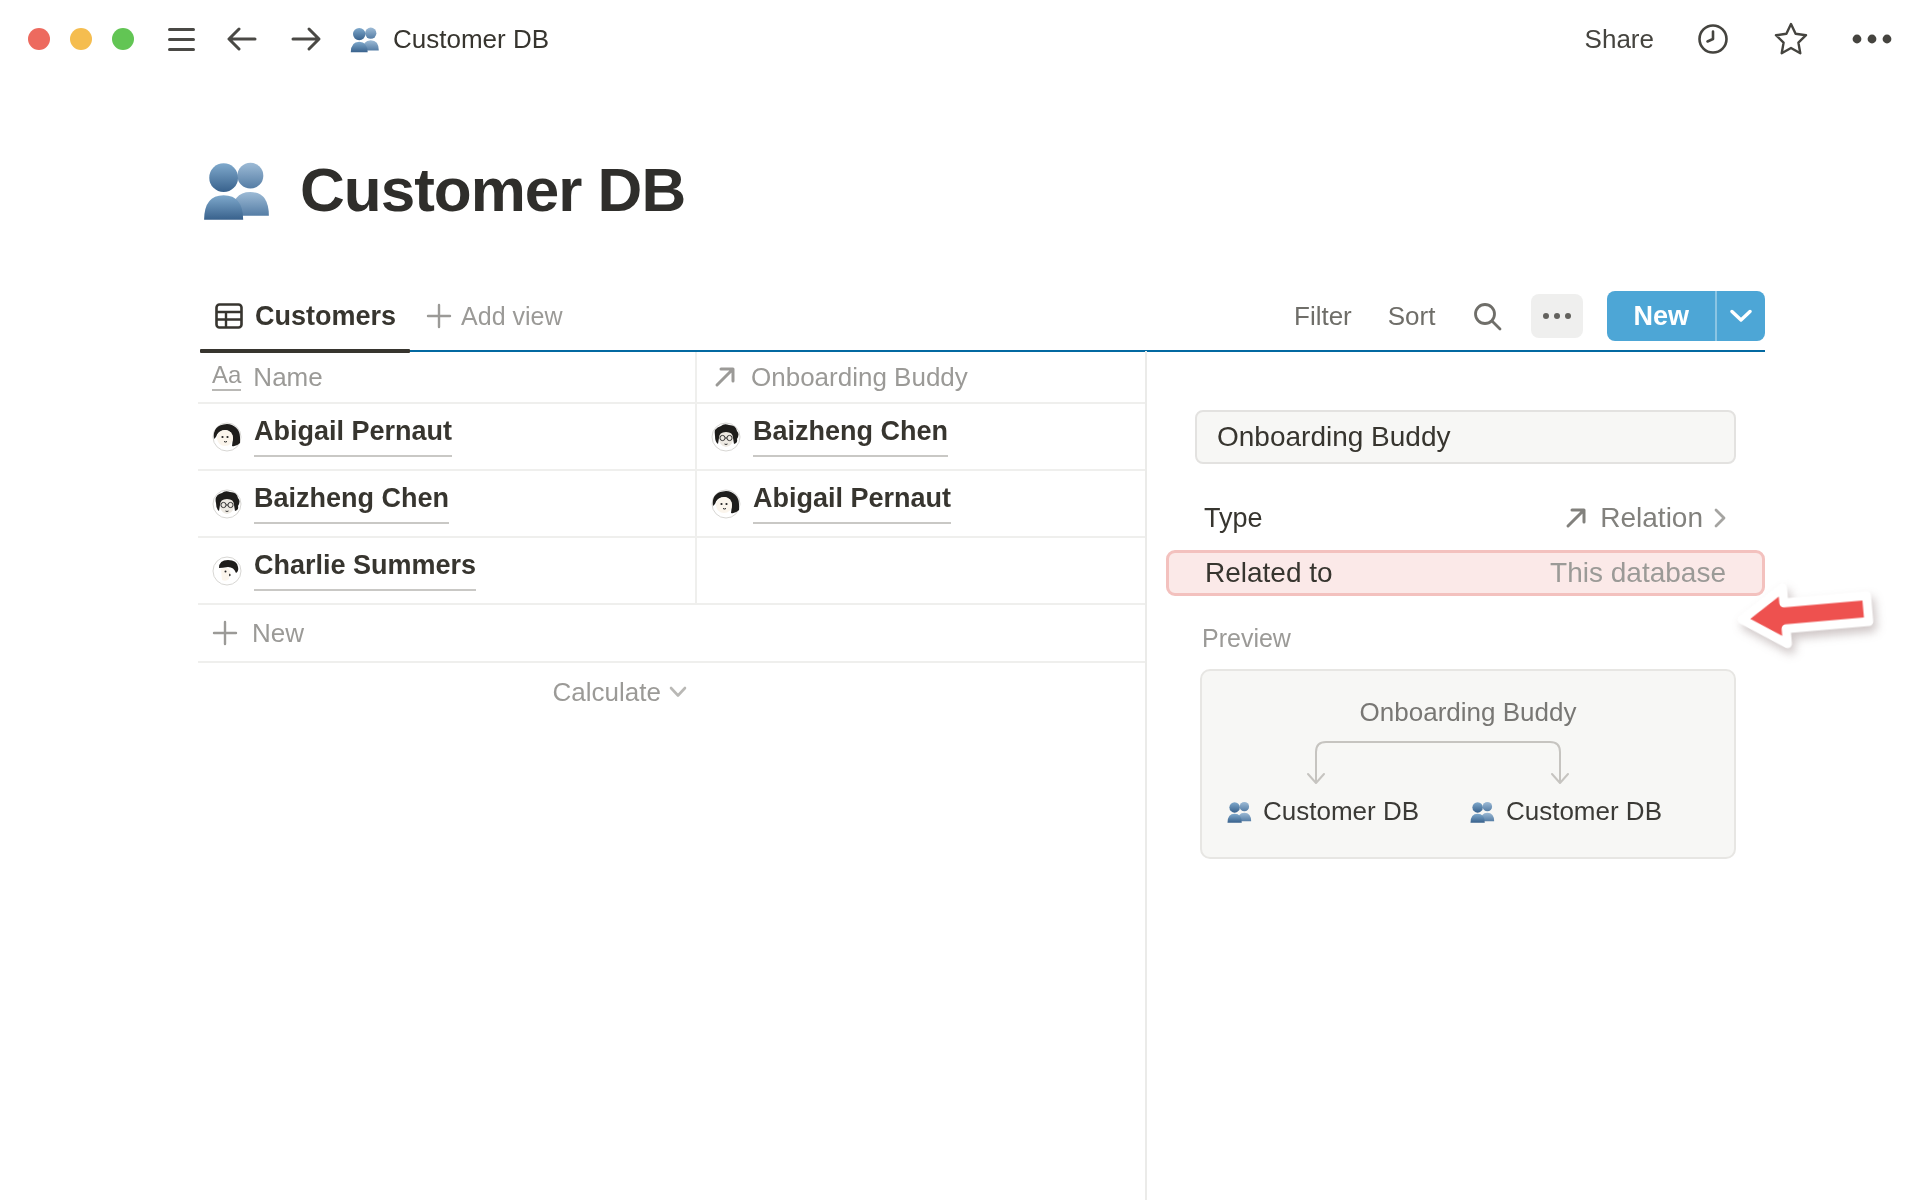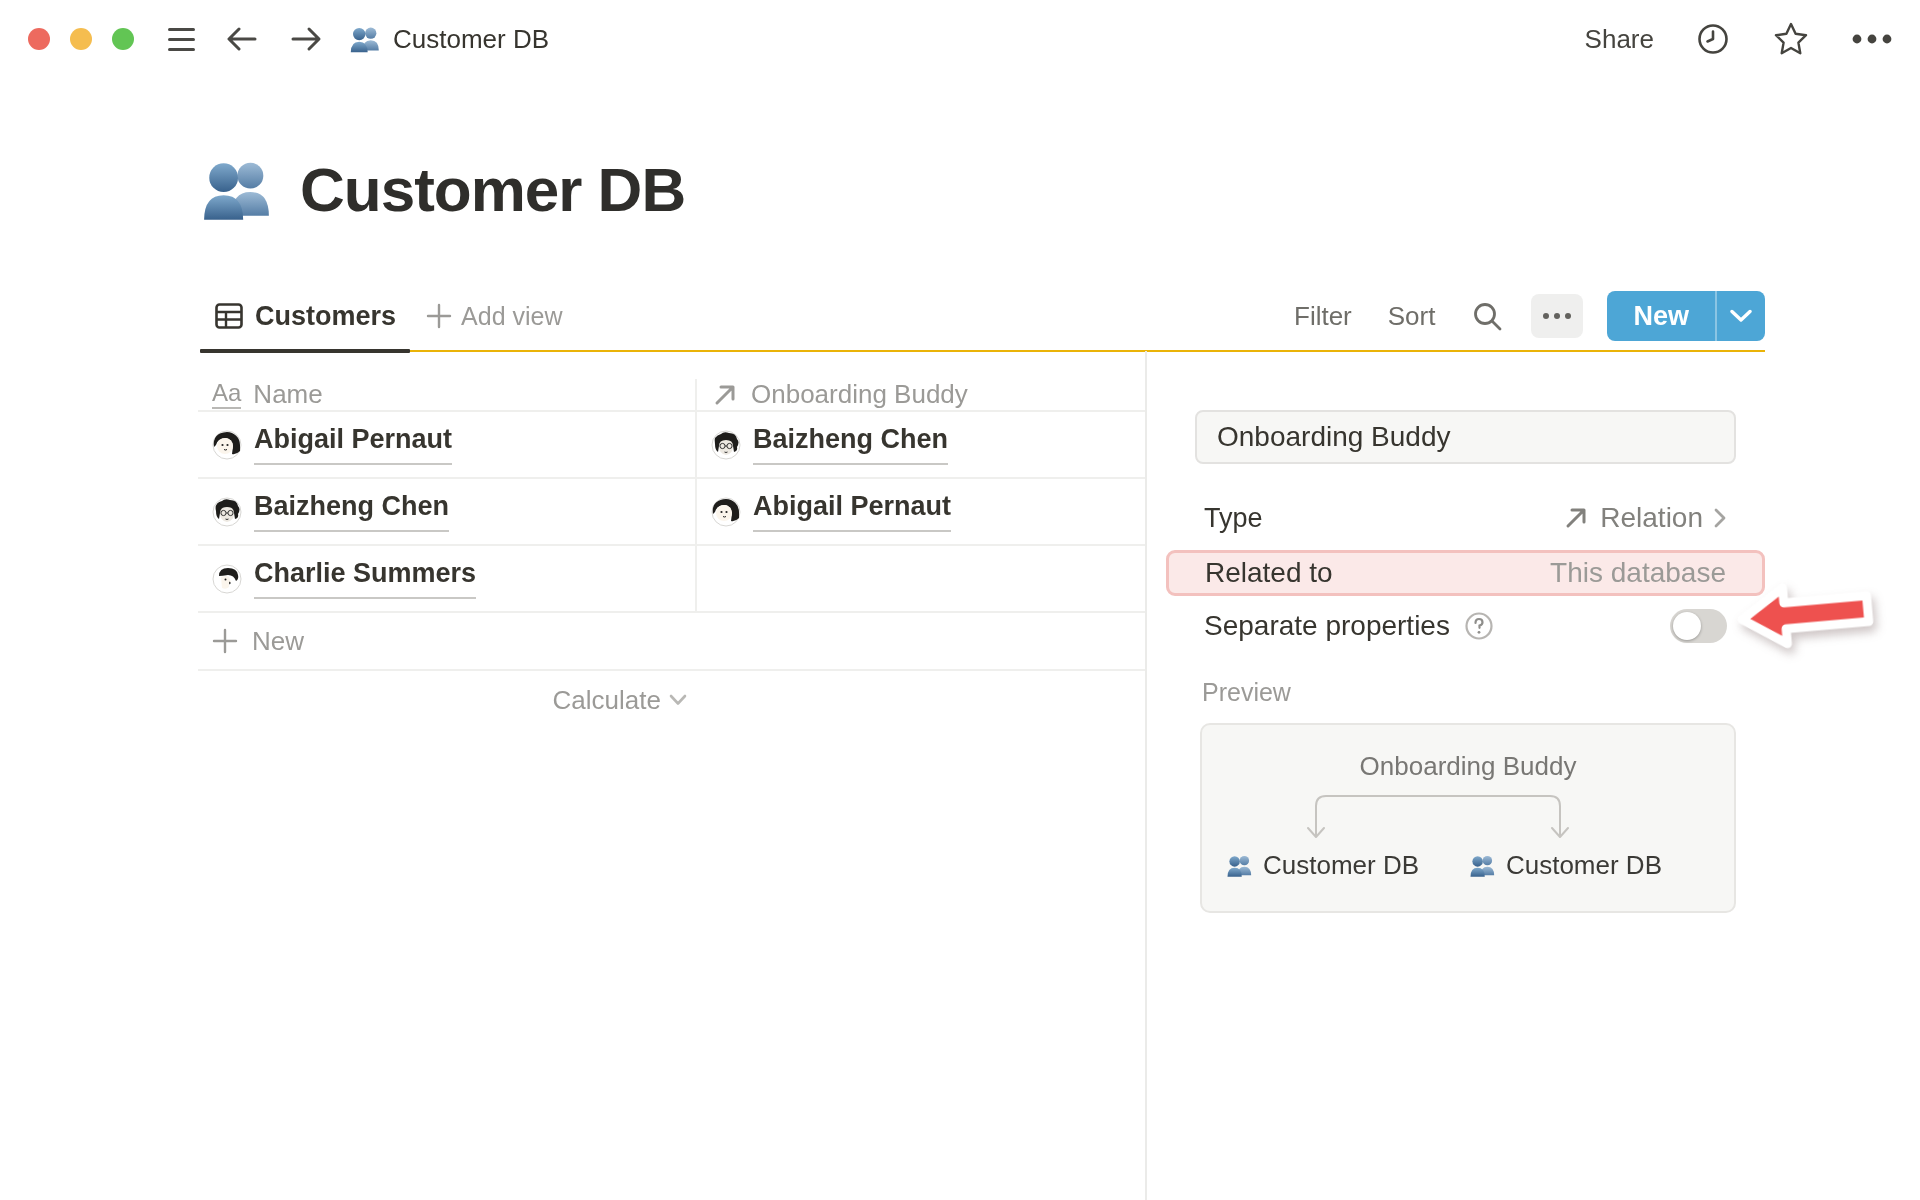--- a/index.html
+++ b/index.html
@@ -22,21 +22,21 @@
   .topbar-right { margin-left:auto; display:flex; align-items:center; gap:42px; }
   .share { font-size:26px; color:#45443F; cursor:pointer; }
   .icon-btn { cursor:pointer; }
 
   
   .page-title { position:absolute; left:200px; top:152px; display:flex; align-items:center; gap:26px; }
   .page-title .text { font-size:62px; font-weight:700; letter-spacing:-1px; color:#2F2E2B; }
 
   
   .tabbar { position:absolute; left:200px; top:282px; width:1565px; height:70px;
-            display:flex; align-items:center; border-bottom:2px solid #eab308; box-sizing:border-box; }
+            display:flex; align-items:center; border-bottom:2px solid #0369a1; box-sizing:border-box; }
   .tab { position:relative; height:100%; display:flex; align-items:center; gap:11px; padding:0 14px; cursor:pointer; }
   .tab .tab-label { font-size:27px; font-weight:600; color:#37352F; }
   .tab.active::after { content:""; position:absolute; left:0; right:0; bottom:-3px; height:4px; background:#37352F; border-radius:1px; }
   .add-view { display:flex; align-items:center; gap:9px; margin-left:16px; cursor:pointer; }
   .add-view .tab-label { font-size:25px; color:#9B9A97; font-weight:400; }
   .view-controls { margin-left:auto; display:flex; align-items:center; }
   .ctl-text { font-size:26px; color:#6F6E69; cursor:pointer; }
   .ctl-gap { margin-left:36px; }
   .dots-box { margin-left:28px; width:52px; height:44px; background:#EFEFEE; border-radius:8px;
               display:flex; align-items:center; justify-content:center; gap:5px; cursor:pointer; }
@@ -45,21 +45,21 @@
              overflow:hidden; cursor:pointer; }
   .new-btn .main { display:flex; align-items:center; padding:0 26px; color:#fff; font-size:27px; font-weight:700; }
   .new-btn .split { width:2px; background:rgba(255,255,255,.35); }
   .new-btn .chev { display:flex; align-items:center; padding:0 13px; }
 
   
   .table { position:absolute; left:198px; top:352px; width:948px; }
   .trow { display:flex; align-items:stretch; border-bottom:2px solid #EFEFED; box-sizing:border-box; }
   .c1 { width:497px; box-sizing:border-box; padding-left:14px; display:flex; align-items:center; gap:12px; }
   .c2 { flex:1; box-sizing:border-box; border-left:2px solid #EFEFED; padding-left:14px; display:flex; align-items:center; gap:12px; }
-  .thead { height:60px;align-items:flex-end; }
+  .thead { height:52px; }
   .thead .hdr-label { font-size:26px; color:#9B9A97; }
   .aa { font-size:24px; color:#9B9A97; border-bottom:2px solid #B9B8B5; line-height:1; padding-bottom:2px; }
   .rrow { height:67px; }
   .cell-link { font-size:27px; font-weight:600; color:#37352F; border-bottom:2px solid #C9C8C5; padding-bottom:8px; cursor:pointer; }
   .avatar { width:30px; height:30px; flex:0 0 auto; cursor:pointer; }
   .newrow { height:58px; display:flex; align-items:center; gap:14px; padding-left:14px;
             border-bottom:2px solid #EFEFED; color:#9B9A97; font-size:26px; cursor:pointer; box-sizing:border-box; }
   .calcrow { height:58px; display:flex; align-items:center; }
   .calc { width:497px; display:flex; justify-content:flex-end; align-items:center; gap:8px;
           padding-right:8px; box-sizing:border-box; color:#9B9A97; font-size:26px; cursor:pointer; }
@@ -326,31 +326,20 @@
           <path d="M3,3 L11,11 L3,19" stroke="#A5A4A1" stroke-width="2.8" fill="none" stroke-linecap="round" stroke-linejoin="round"></path>
         </svg>
       </span>
     </div>
 
     <div class="related-row">
       <span class="plabel">Related to</span>
       <span class="pvalue">This database</span>
     </div>
 
-    <div class="sep-row">
-      <span class="plabel">Separate properties</span>
-      <svg width="30" height="30" viewBox="0 0 30 30" style="cursor:pointer">
-        <circle cx="15" cy="15" r="12.5" stroke="#B7B5B2" stroke-width="2.2" fill="none"></circle>
-        <path d="M11.5,12 q0,-4 3.5,-4 q3.5,0 3.5,3.2 q0,2.4 -3,3.4 l0,2.2" stroke="#8F8E8B" stroke-width="2.2" fill="none" stroke-linecap="round"></path>
-        <circle cx="15" cy="21.3" r="1.4" fill="#8F8E8B"></circle>
-      </svg>
-      <div class="toggle">
-          <div class="knob"></div>
-        </div>
-    </div>
 
     <div class="preview-label">Preview</div>
 
     <div class="preview-box">
       <div class="pv-title">Onboarding Buddy</div>
       <svg class="pv-bracket" width="262" height="56" viewBox="0 0 262 56">
         <path d="M9,48 L9,18 Q9,8 19,8 L243,8 Q253,8 253,18 L253,48" stroke="#C6C4C0" stroke-width="2" fill="none"></path>
         <path d="M1,40 L9,49 L17,40" stroke="#C6C4C0" stroke-width="2" fill="none" stroke-linecap="round" stroke-linejoin="round"></path>
         <path d="M245,40 L253,49 L261,40" stroke="#C6C4C0" stroke-width="2" fill="none" stroke-linecap="round" stroke-linejoin="round"></path>
       </svg>

